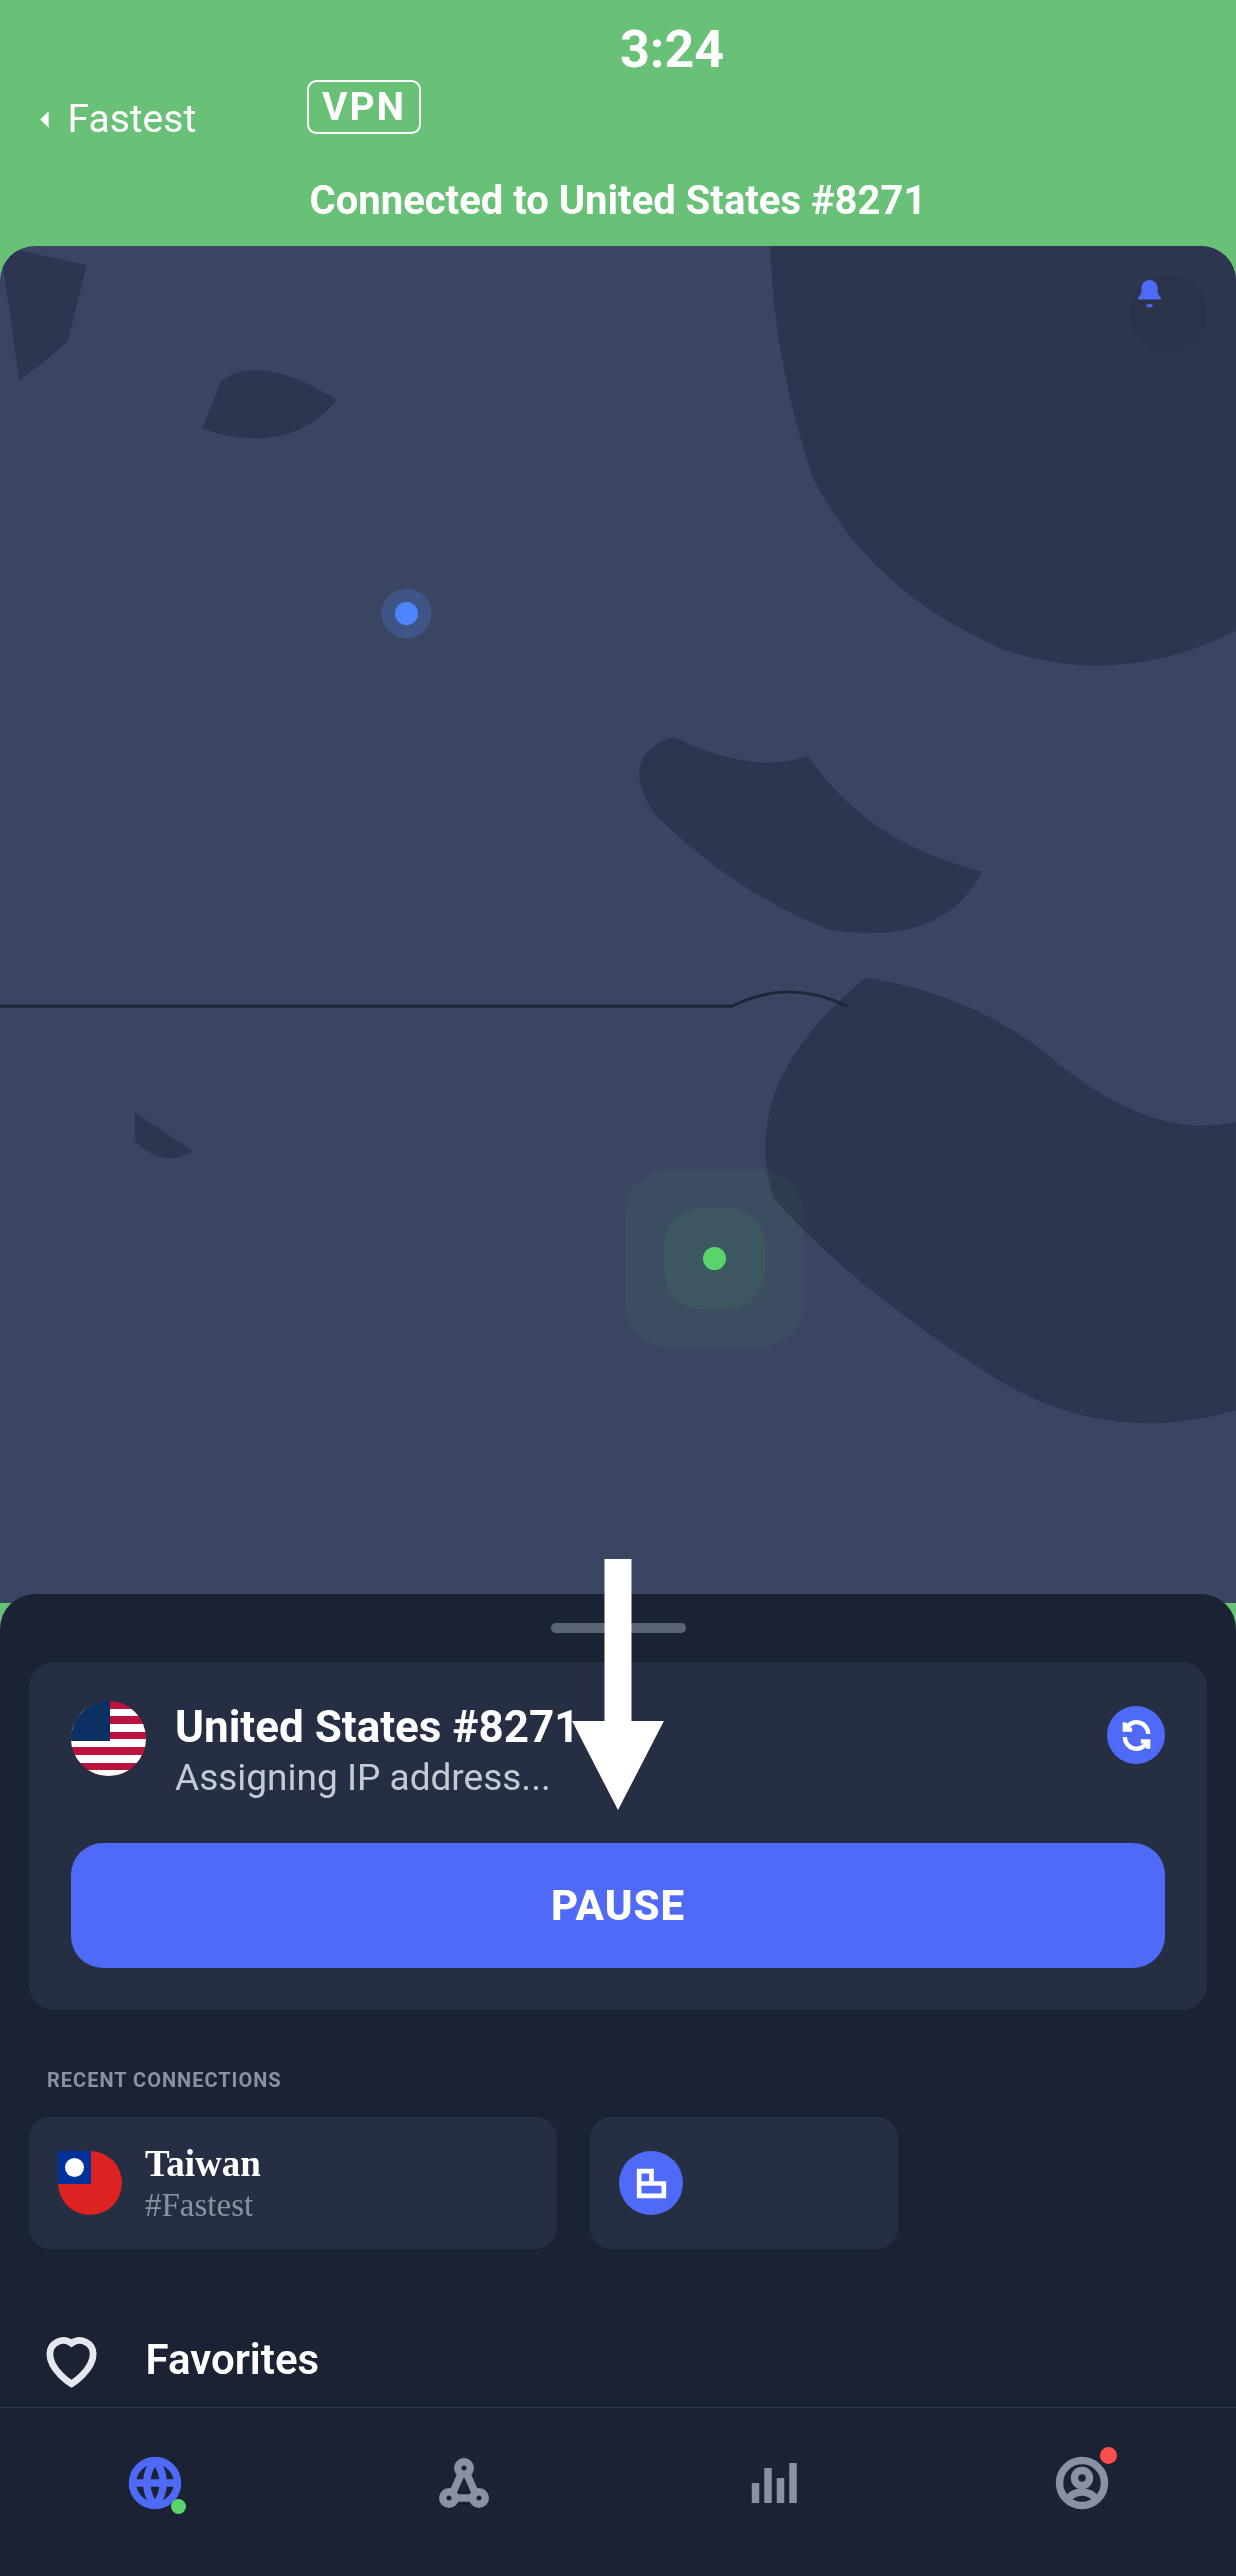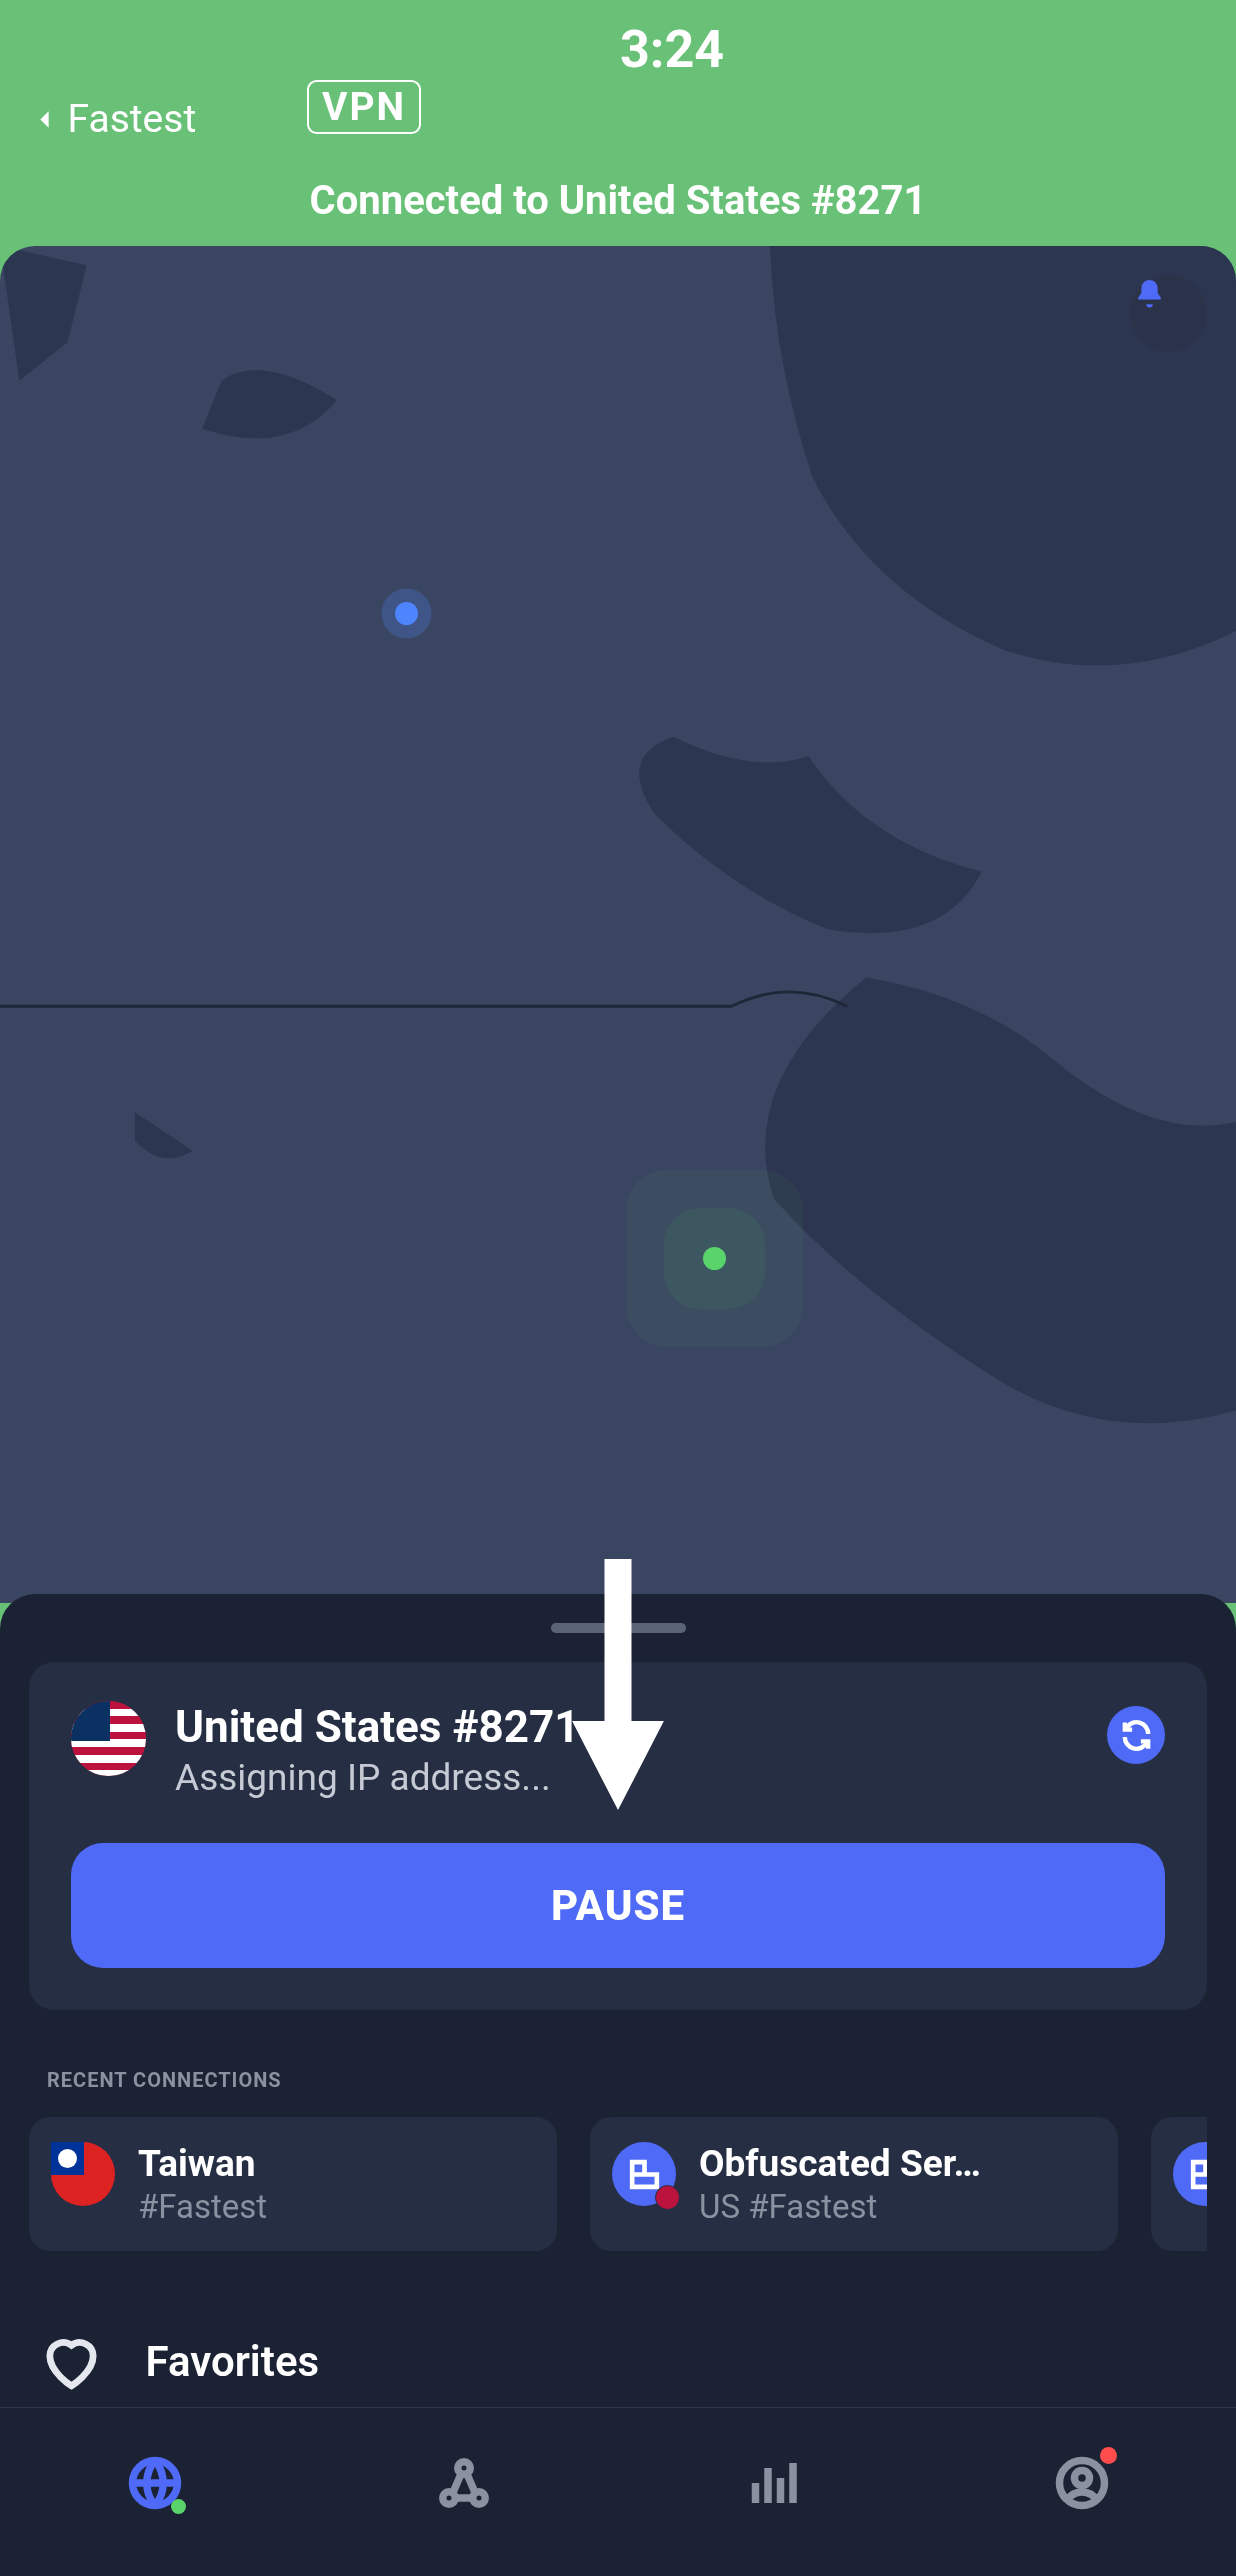--- a/index.html
+++ b/index.html
@@ -52,21 +52,21 @@
   .btn-secondary{background:#3a4356;color:#e4e7ee;}
 
   .feedback-row{display:flex;align-items:center;justify-content:space-between;margin-top:42px;}
   .feedback-txt{font-size:39px;color:#e4e7ee;}
   .fb-icons{display:flex;align-items:center;gap:39px;}
   .fb-icons .sep{width:1.9px;height:71px;background:#6a7386;}
   .fb-icons svg{width:62px;height:62px;stroke:#e4e7ee;fill:none;stroke-width:2.5;}
 
   .recent-label{font-size:20px;font-weight:700;color:#8a91a0;letter-spacing:1px;margin:58px 0 25px 18px;}
   .recent-row{display:flex;gap:33px;overflow:hidden;}
-  .recent-item{background:#252e42;border-radius:21px;padding:25px 22px;display:flex;align-items:flex-start;gap:23px;flex-shrink:0;width:528px;}
+  .recent-item{background:#252e42;border-radius:21px;padding:25px 29px;display:flex;align-items:center;gap:23px;flex-shrink:0;width:528px;font-family:Liberation Serif, serif;}
   .recent-item.small{width:528px;}
   .ri-flag{width:64px;height:64px;border-radius:50%;flex-shrink:0;position:relative;}
   .ri-tw{background:#d22;}
   .ri-tw::before{content:"";position:absolute;top:0;left:0;width:33px;height:33px;background:#003399;}
   .ri-tw::after{content:"";position:absolute;top:6.7px;left:6.7px;width:19px;height:19px;background:#fff;border-radius:50%;}
   .ri-obf{background:#4f6af6;display:flex;align-items:center;justify-content:center;}
   .ri-obf svg{width:37px;height:37px;stroke:#fff;fill:none;stroke-width:3;}
   .ri-obf .mini{position:absolute;bottom:-3.9px;right:-3.9px;width:25px;height:25px;border-radius:50%;background:#bb133e;border:1.9px solid #252e42;}
   .ri-txt .t1{font-size:37px;font-weight:700;color:#fff;white-space:nowrap;overflow:hidden;text-overflow:ellipsis;max-width:404px;}
   .ri-txt .t2{font-size:33px;color:#8a91a0;margin-top:1.9px;}
@@ -159,32 +159,20 @@
 
   <div class="recent-label">RECENT CONNECTIONS</div>
   <div class="recent-row">
     <div class="recent-item">
       <div class="ri-flag ri-tw"></div>
       <div class="ri-txt">
         <div class="t1">Taiwan</div>
         <div class="t2">#Fastest</div>
       </div>
     </div>
-    <div class="recent-item small">
-      <div class="ri-flag ri-obf">
-        <svg viewBox="0 0 24 24">
-            <path d="M4 4h8v8h8v8H4z M12 4v8H4 M12 12h8"></path>
-          </svg>
-        <div class="mini"></div>
-      </div>
-      <div class="ri-txt">
-        <div class="t1">Obfuscated Ser…</div>
-        <div class="t2">US #Fastest</div>
-      </div>
-    </div>
     <div class="recent-item small" style="width:308px">
       <div class="ri-flag ri-obf">
         <svg viewBox="0 0 24 24">
             <path d="M4 4h8v8h8v8H4z M12 4v8H4 M12 12h8"></path>
           </svg>
       </div>
 
     </div>
   </div>
 

